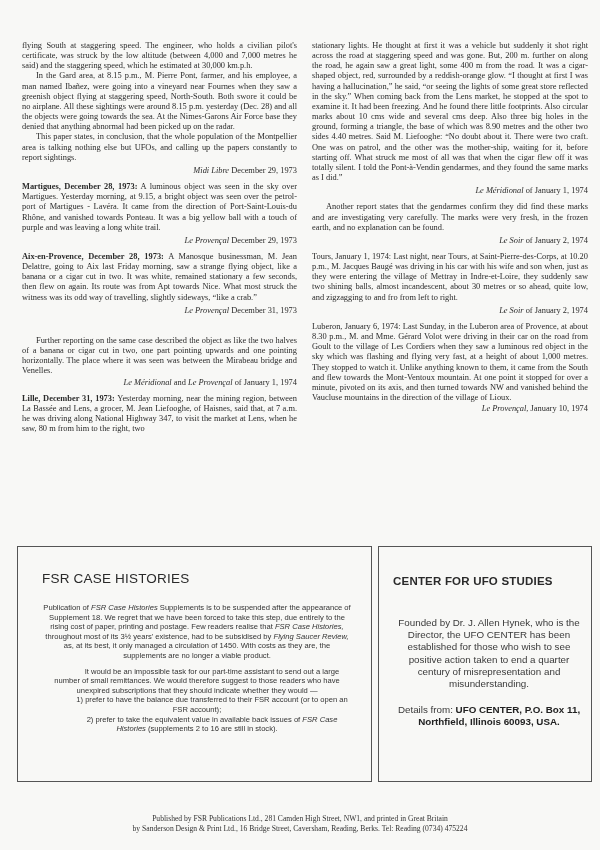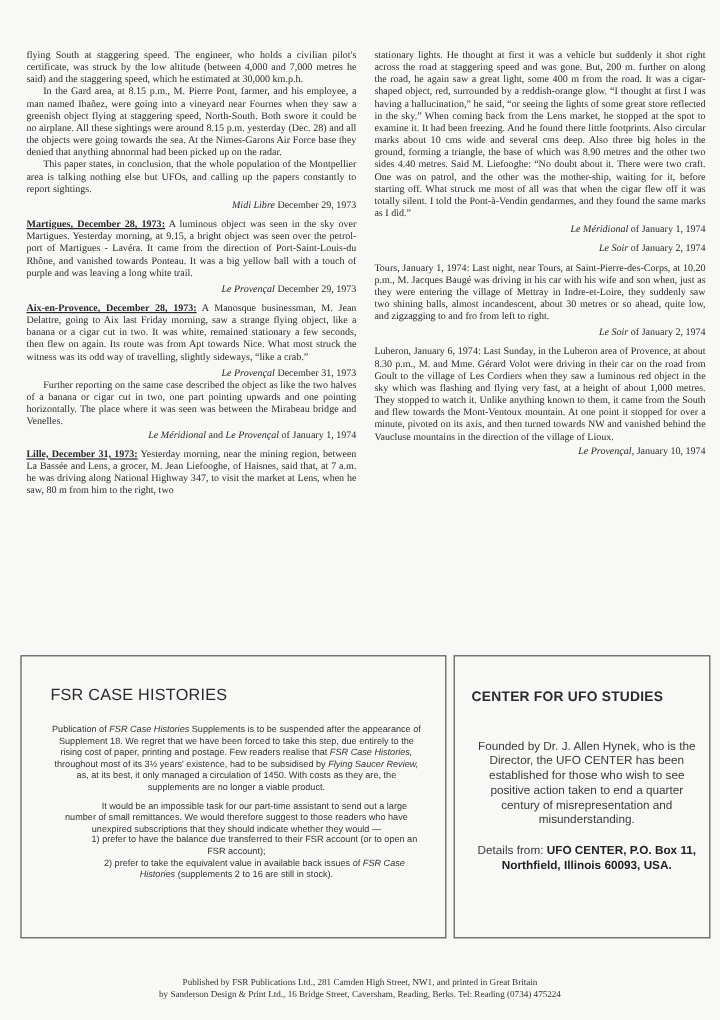--- a/index.html
+++ b/index.html
@@ -11,21 +11,21 @@
     position: absolute; top: 41px; width: 275px;
     font-family: "Liberation Serif", "DejaVu Serif", serif;
     font-size: 8.4px; line-height: 10.15px; text-align: justify;
   }
   #col-left { left: 22px; }
   #col-right { left: 312px; width: 276px; }
   .col p { margin: 0; }
   .col p.indent { text-indent: 14px; }
   .col .src { text-align: right; margin: 3px 0 6px 0; }
   .col .src i { font-style: italic; }
-  .col b { font-weight: bold; text-decoration: underline; }
+  .col b { font-weight: bold; }
 
   .box {
     position: absolute; border: 1px solid #555; background: #f8f8f6;
     font-family: "Liberation Sans", "DejaVu Sans", sans-serif;
     text-align: center;
   }
   #box-fsr { left: 17px; top: 546px; width: 353px; height: 234px; }
   #box-cufos { left: 378px; top: 546px; width: 212px; height: 234px; }
   .box h2 { margin: 0; font-weight: normal; }
   #box-fsr h2 { position: absolute; left: 24px; top: 24px; font-size: 13.5px; letter-spacing: 0.2px; }
@@ -55,29 +55,30 @@
 <body>
 
 <div id="col-left" class="col">
   <p>flying South at staggering speed. The engineer, who holds a civilian pilot's certificate, was struck by the low altitude (between 4,000 and 7,000 metres he said) and the staggering speed, which he estimated at 30,000 km.p.h.</p>
   <p class="indent">In the Gard area, at 8.15 p.m., M. Pierre Pont, farmer, and his employee, a man named Ibañez, were going into a vineyard near Fournes when they saw a greenish object flying at staggering speed, North-South. Both swore it could be no airplane. All these sightings were around 8.15 p.m. yesterday (Dec. 28) and all the objects were going towards the sea. At the Nimes-Garons Air Force base they denied that anything abnormal had been picked up on the radar.</p>
   <p class="indent">This paper states, in conclusion, that the whole population of the Montpellier area is talking nothing else but UFOs, and calling up the papers constantly to report sightings.</p>
   <p class="src"><i>Midi Libre</i><span> December 29, 1973</span></p>
   <p><b>Martigues, December 28, 1973:</b><span> A luminous object was seen in the sky over Martigues. Yesterday morning, at 9.15, a bright object was seen over the petrol-port of Martigues - Lavéra. It came from the direction of Port-Saint-Louis-du Rhône, and vanished towards Ponteau. It was a big yellow ball with a touch of purple and was leaving a long white trail.</span></p>
   <p class="src"><i>Le Provençal</i><span> December 29, 1973</span></p>
   <p><b>Aix-en-Provence, December 28, 1973:</b><span> A Manosque businessman, M. Jean Delattre, going to Aix last Friday morning, saw a strange flying object, like a banana or a cigar cut in two. It was white, remained stationary a few seconds, then flew on again. Its route was from Apt towards Nice. What most struck the witness was its odd way of travelling, slightly sideways, “like a crab.”</span></p>
-  <p class="src" style="margin-bottom:0"><i>Le Provençal</i><span> December 31, 1973</span></p>
+  <p class="src" style="margin-bottom:20px"><i>Le Provençal</i><span> December 31, 1973</span></p>
   <p class="indent">Further reporting on the same case described the object as like the two halves of a banana or cigar cut in two, one part pointing upwards and one pointing horizontally. The place where it was seen was between the Mirabeau bridge and Venelles.</p>
   <p class="src" style="margin-top:1px"><i>Le Méridional</i><span> and </span><i>Le Provençal</i><span> of January 1, 1974</span></p>
   <p><b>Lille, December 31, 1973:</b><span> Yesterday morning, near the mining region, between La Bassée and Lens, a grocer, M. Jean Liefooghe, of Haisnes, said that, at 7 a.m. he was driving along National Highway 347, to visit the market at Lens, when he saw, 80 m from him to the right, two</span></p>
 </div>
 
 <div id="col-right" class="col">
   <p>stationary lights. He thought at first it was a vehicle but suddenly it shot right across the road at staggering speed and was gone. But, 200 m. further on along the road, he again saw a great light, some 400 m from the road. It was a cigar-shaped object, red, surrounded by a reddish-orange glow. “I thought at first I was having a hallucination,” he said, “or seeing the lights of some great store reflected in the sky.” When coming back from the Lens market, he stopped at the spot to examine it. It had been freezing. And he found there little footprints. Also circular marks about 10 cms wide and several cms deep. Also three big holes in the ground, forming a triangle, the base of which was 8.90 metres and the other two sides 4.40 metres. Said M. Liefooghe: “No doubt about it. There were two craft. One was on patrol, and the other was the mother-ship, waiting for it, before starting off. What struck me most of all was that when the cigar flew off it was totally silent. I told the Pont-à-Vendin gendarmes, and they found the same marks as I did.”</p>
   <p class="src"><i>Le Méridional</i><span> of January 1, 1974</span></p>
+  <p class="indent">Another report states that the gendarmes confirm they did find these marks and are investigating very carefully. The marks were very fresh, in the frozen earth, and no explanation can be found.</p>
   <p class="src"><i>Le Soir</i><span> of January 2, 1974</span></p>
   <p><span>Tours, January 1, 1974:</span><span> Last night, near Tours, at Saint-Pierre-des-Corps, at 10.20 p.m., M. Jacques Baugé was driving in his car with his wife and son when, just as they were entering the village of Mettray in Indre-et-Loire, they suddenly saw two shining balls, almost incandescent, about 30 metres or so ahead, quite low, and zigzagging to and fro from left to right.</span></p>
   <p class="src"><i>Le Soir</i><span> of January 2, 1974</span></p>
   <p><span>Luberon, January 6, 1974:</span><span> Last Sunday, in the Luberon area of Provence, at about 8.30 p.m., M. and Mme. Gérard Volot were driving in their car on the road from Goult to the village of Les Cordiers when they saw a luminous red object in the sky which was flashing and flying very fast, at a height of about 1,000 metres. They stopped to watch it. Unlike anything known to them, it came from the South and flew towards the Mont-Ventoux mountain. At one point it stopped for over a minute, pivoted on its axis, and then turned towards NW and vanished behind the Vaucluse mountains in the direction of the village of Lioux.</span></p>
   <p class="src" style="margin-top:1px"><i>Le Provençal</i><span>, January 10, 1974</span></p>
 </div>
 
 <div id="box-fsr" class="box">
   <h2>FSR CASE HISTORIES</h2>
   <div class="body">

